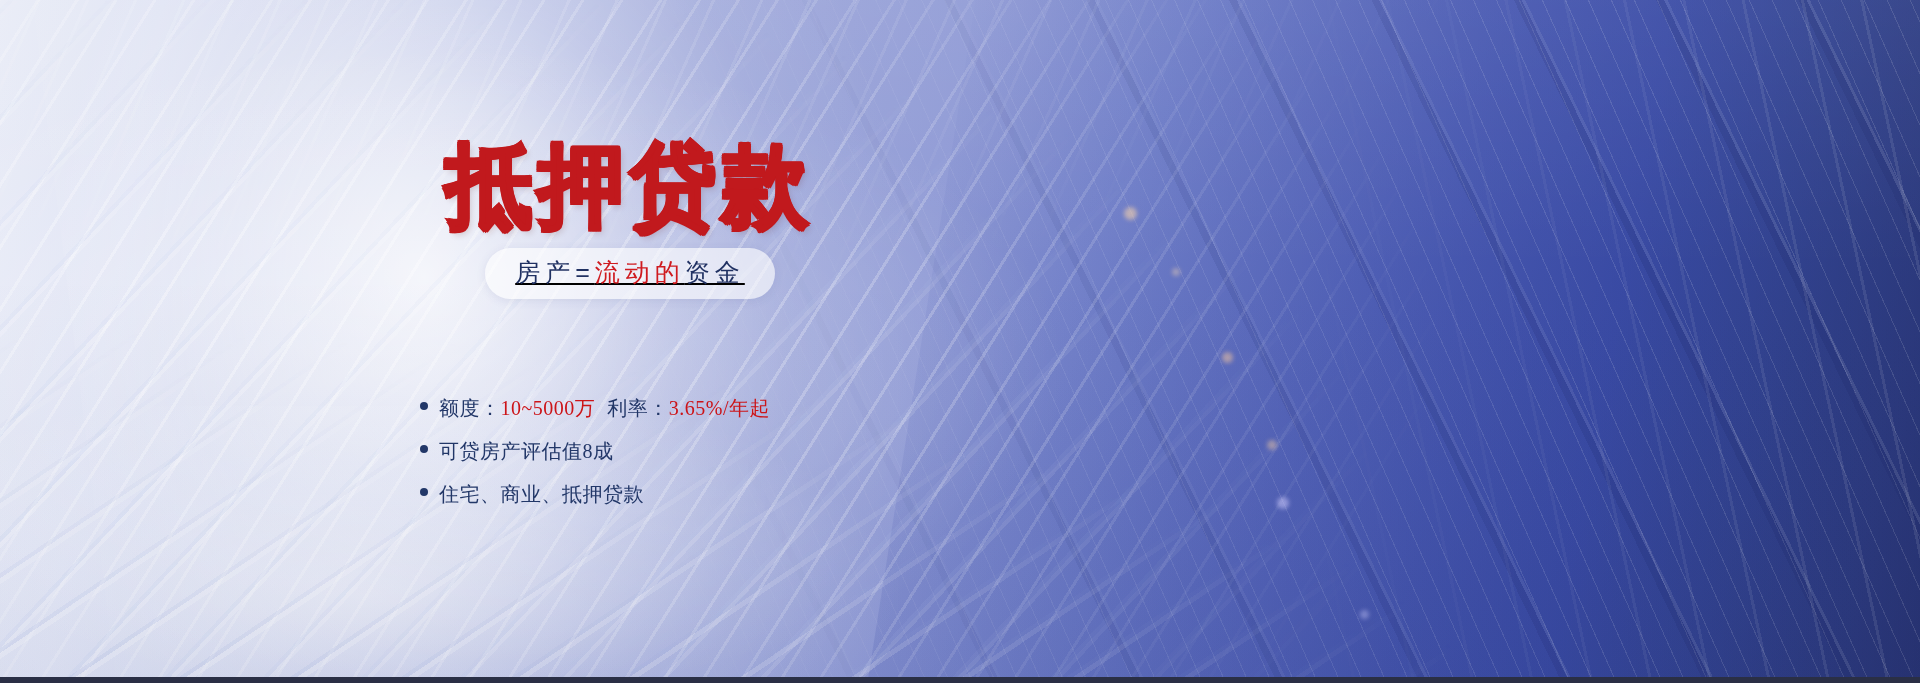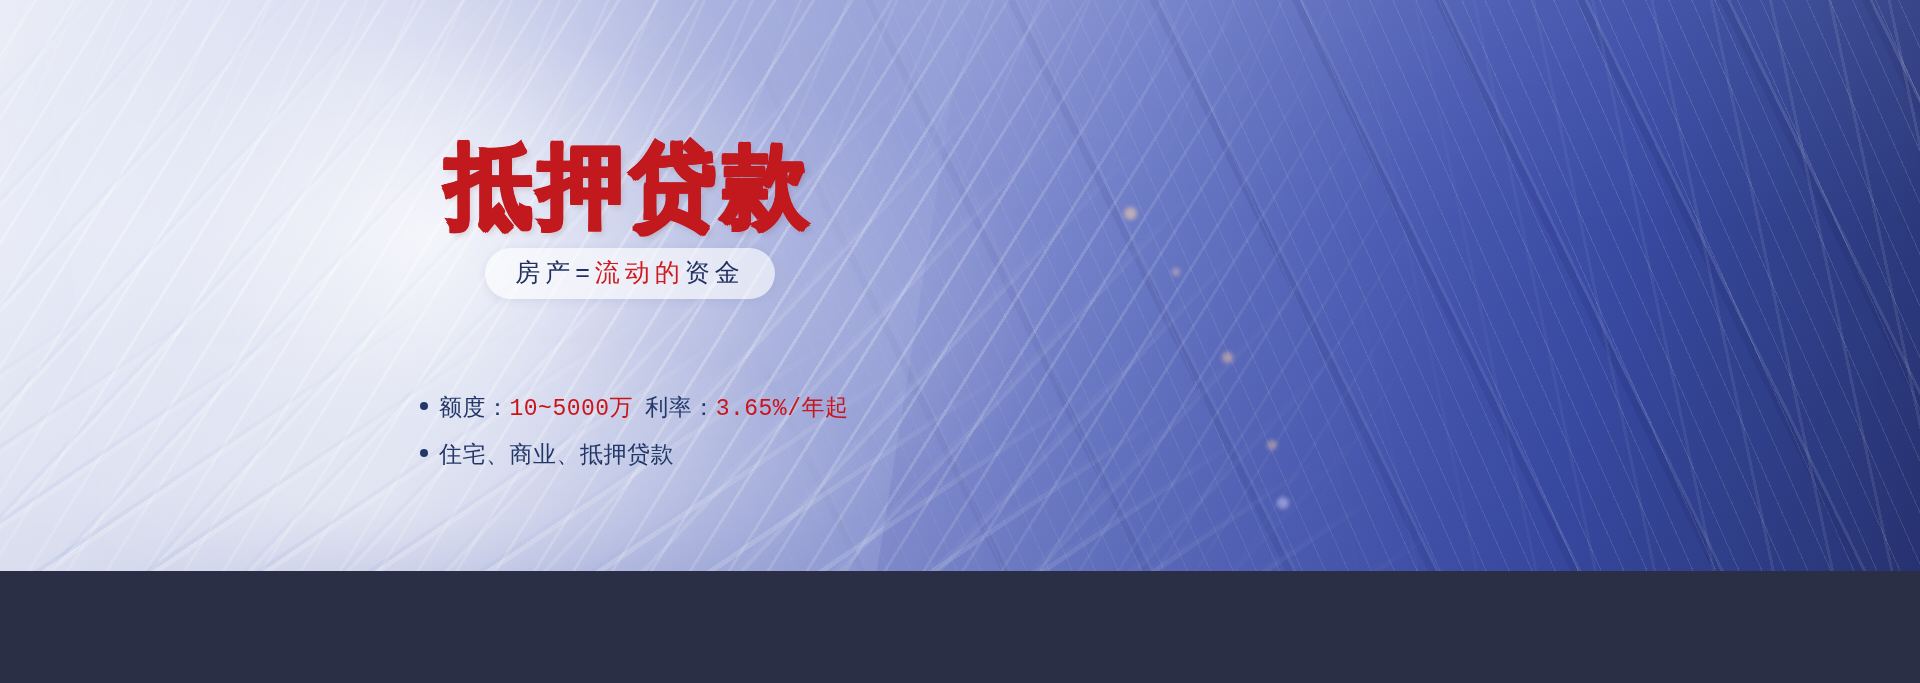--- a/index.html
+++ b/index.html
@@ -6,21 +6,21 @@
   html, body {
     margin: 0;
     padding: 0;
     background: #2a2f45;
   }
   * { box-sizing: border-box; }
 
   .banner {
     position: relative;
     width: 1920px;
-    height: 571px;
+    height: 677px;
     overflow: hidden;
     font-family: "Liberation Sans", "DejaVu Sans", sans-serif;
     background: #bef264;
   }
 
   
   .bg-base {
     position: absolute;
     inset: 0;
     background:
@@ -260,20 +260,21 @@
     margin-top: 22px;
     padding: 9px 30px 11px 30px;
     border-radius: 26px;
     background: rgba(255,255,255,0.62);
     box-shadow: 0 2px 10px rgba(60,72,140,0.10);
     font-size: 25px;
     line-height: 1.25;
     letter-spacing: 5px;
     white-space: nowrap;
     font-family: "Liberation Sans", "DejaVu Sans", sans-serif;
+    text-decoration: underline;
   }
   .sub-dark { color: #203162; }
   .sub-red  { color: #cf1a1f; }
 
   .bullets {
     position: absolute;
     left: 420px;
     top: 395px;
     width: 560px;
   }
@@ -287,25 +288,25 @@
     width: 8px;
     height: 8px;
     border-radius: 50%;
     background: #223768;
     margin-right: 11px;
     flex: 0 0 auto;
     position: relative;
     top: -5px;
   }
   .bullet-text {
-    font-size: 23px;
+    font-size: 20px;
     color: #223768;
     line-height: 1.3;
     letter-spacing: 0.5px;
-    font-family: Liberation Mono, monospace;
+    font-family: Liberation Serif, serif;
   }
   .hl-red { color: #cc1418; }
   .gap { display: inline-block; width: 12px; }
 </style>
 </head>
 <body>
 
 <div class="banner">
 
   <div class="bg-base"></div>
@@ -342,20 +343,24 @@
       </div>
     </div>
 
     <ul class="bullets" style="list-style:none;margin:0;padding:0;">
 
       <li class="bullet-row">
         <span class="dot"></span>
         <span class="bullet-text"><span>额度：</span><span class="hl-red">10~5000万</span><span class="gap"></span><span>利率：</span><span class="hl-red">3.65%/年起</span></span>
       </li>
 
+      <li class="bullet-row">
+        <span class="dot"></span>
+        <span class="bullet-text">可贷房产评估值8成</span>
+      </li>
 
       <li class="bullet-row">
         <span class="dot"></span>
         <span class="bullet-text">住宅、商业、抵押贷款</span>
       </li>
 
     </ul>
   </div>
 </div>
 

